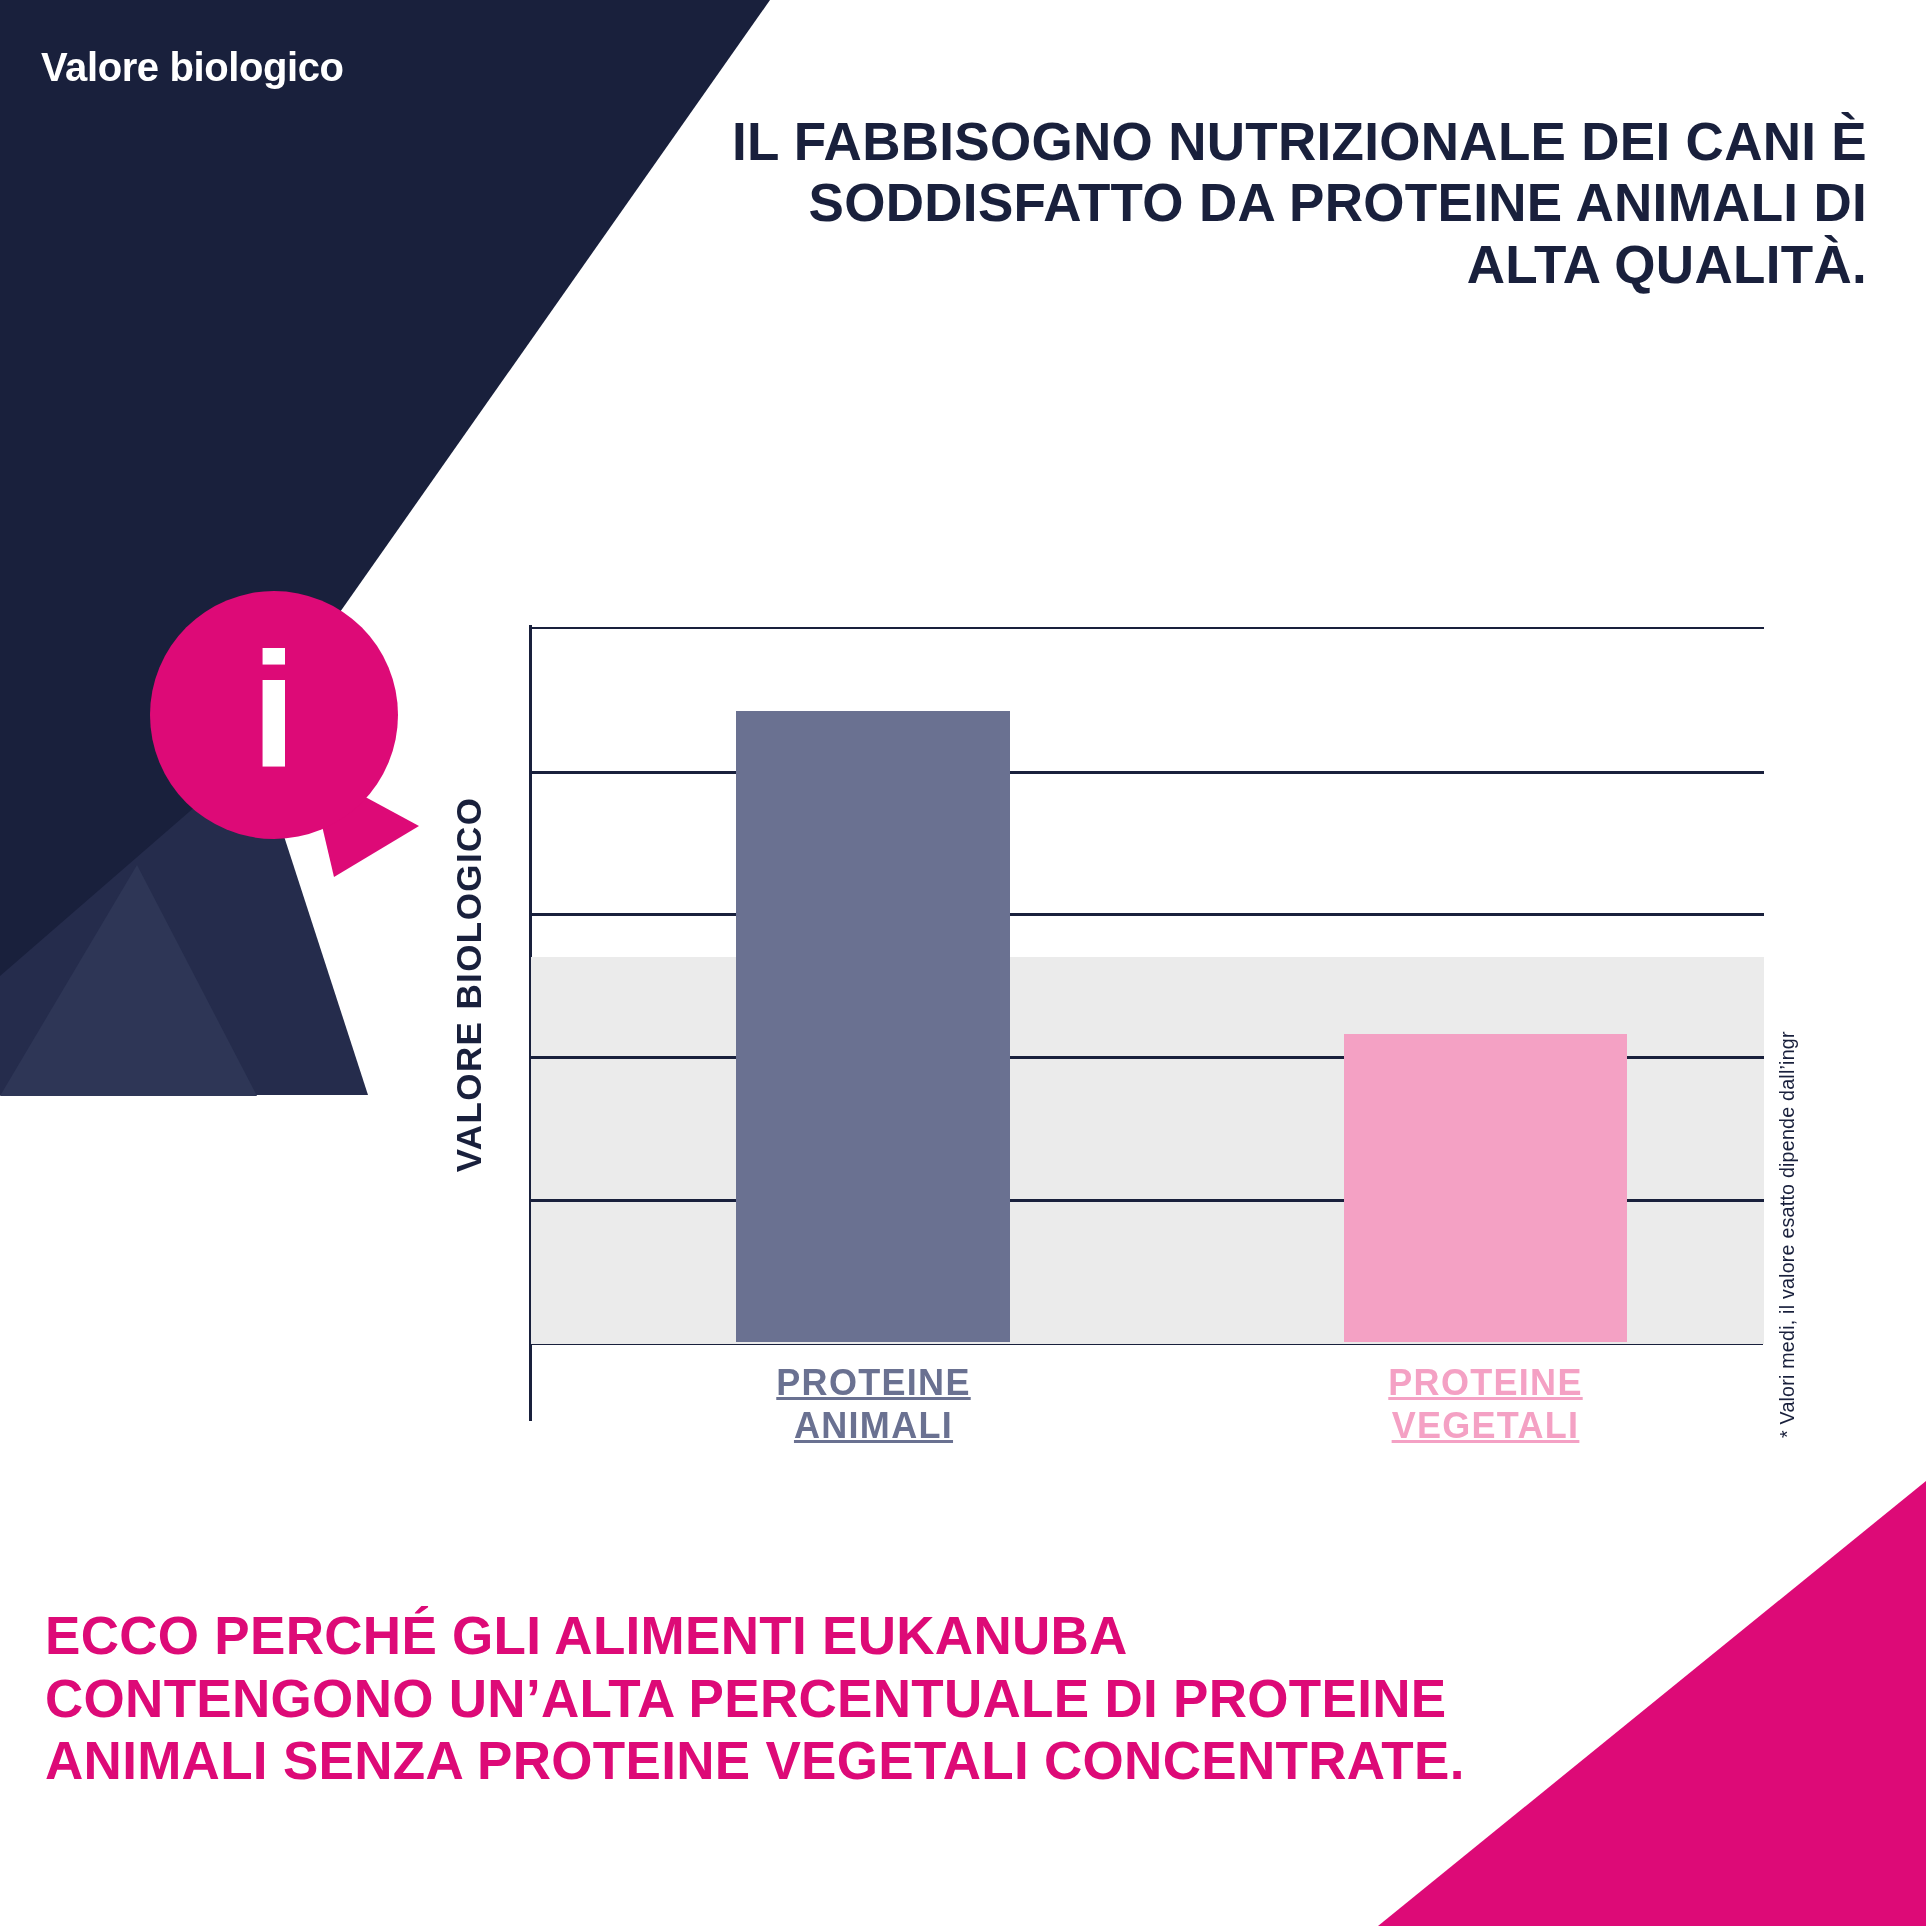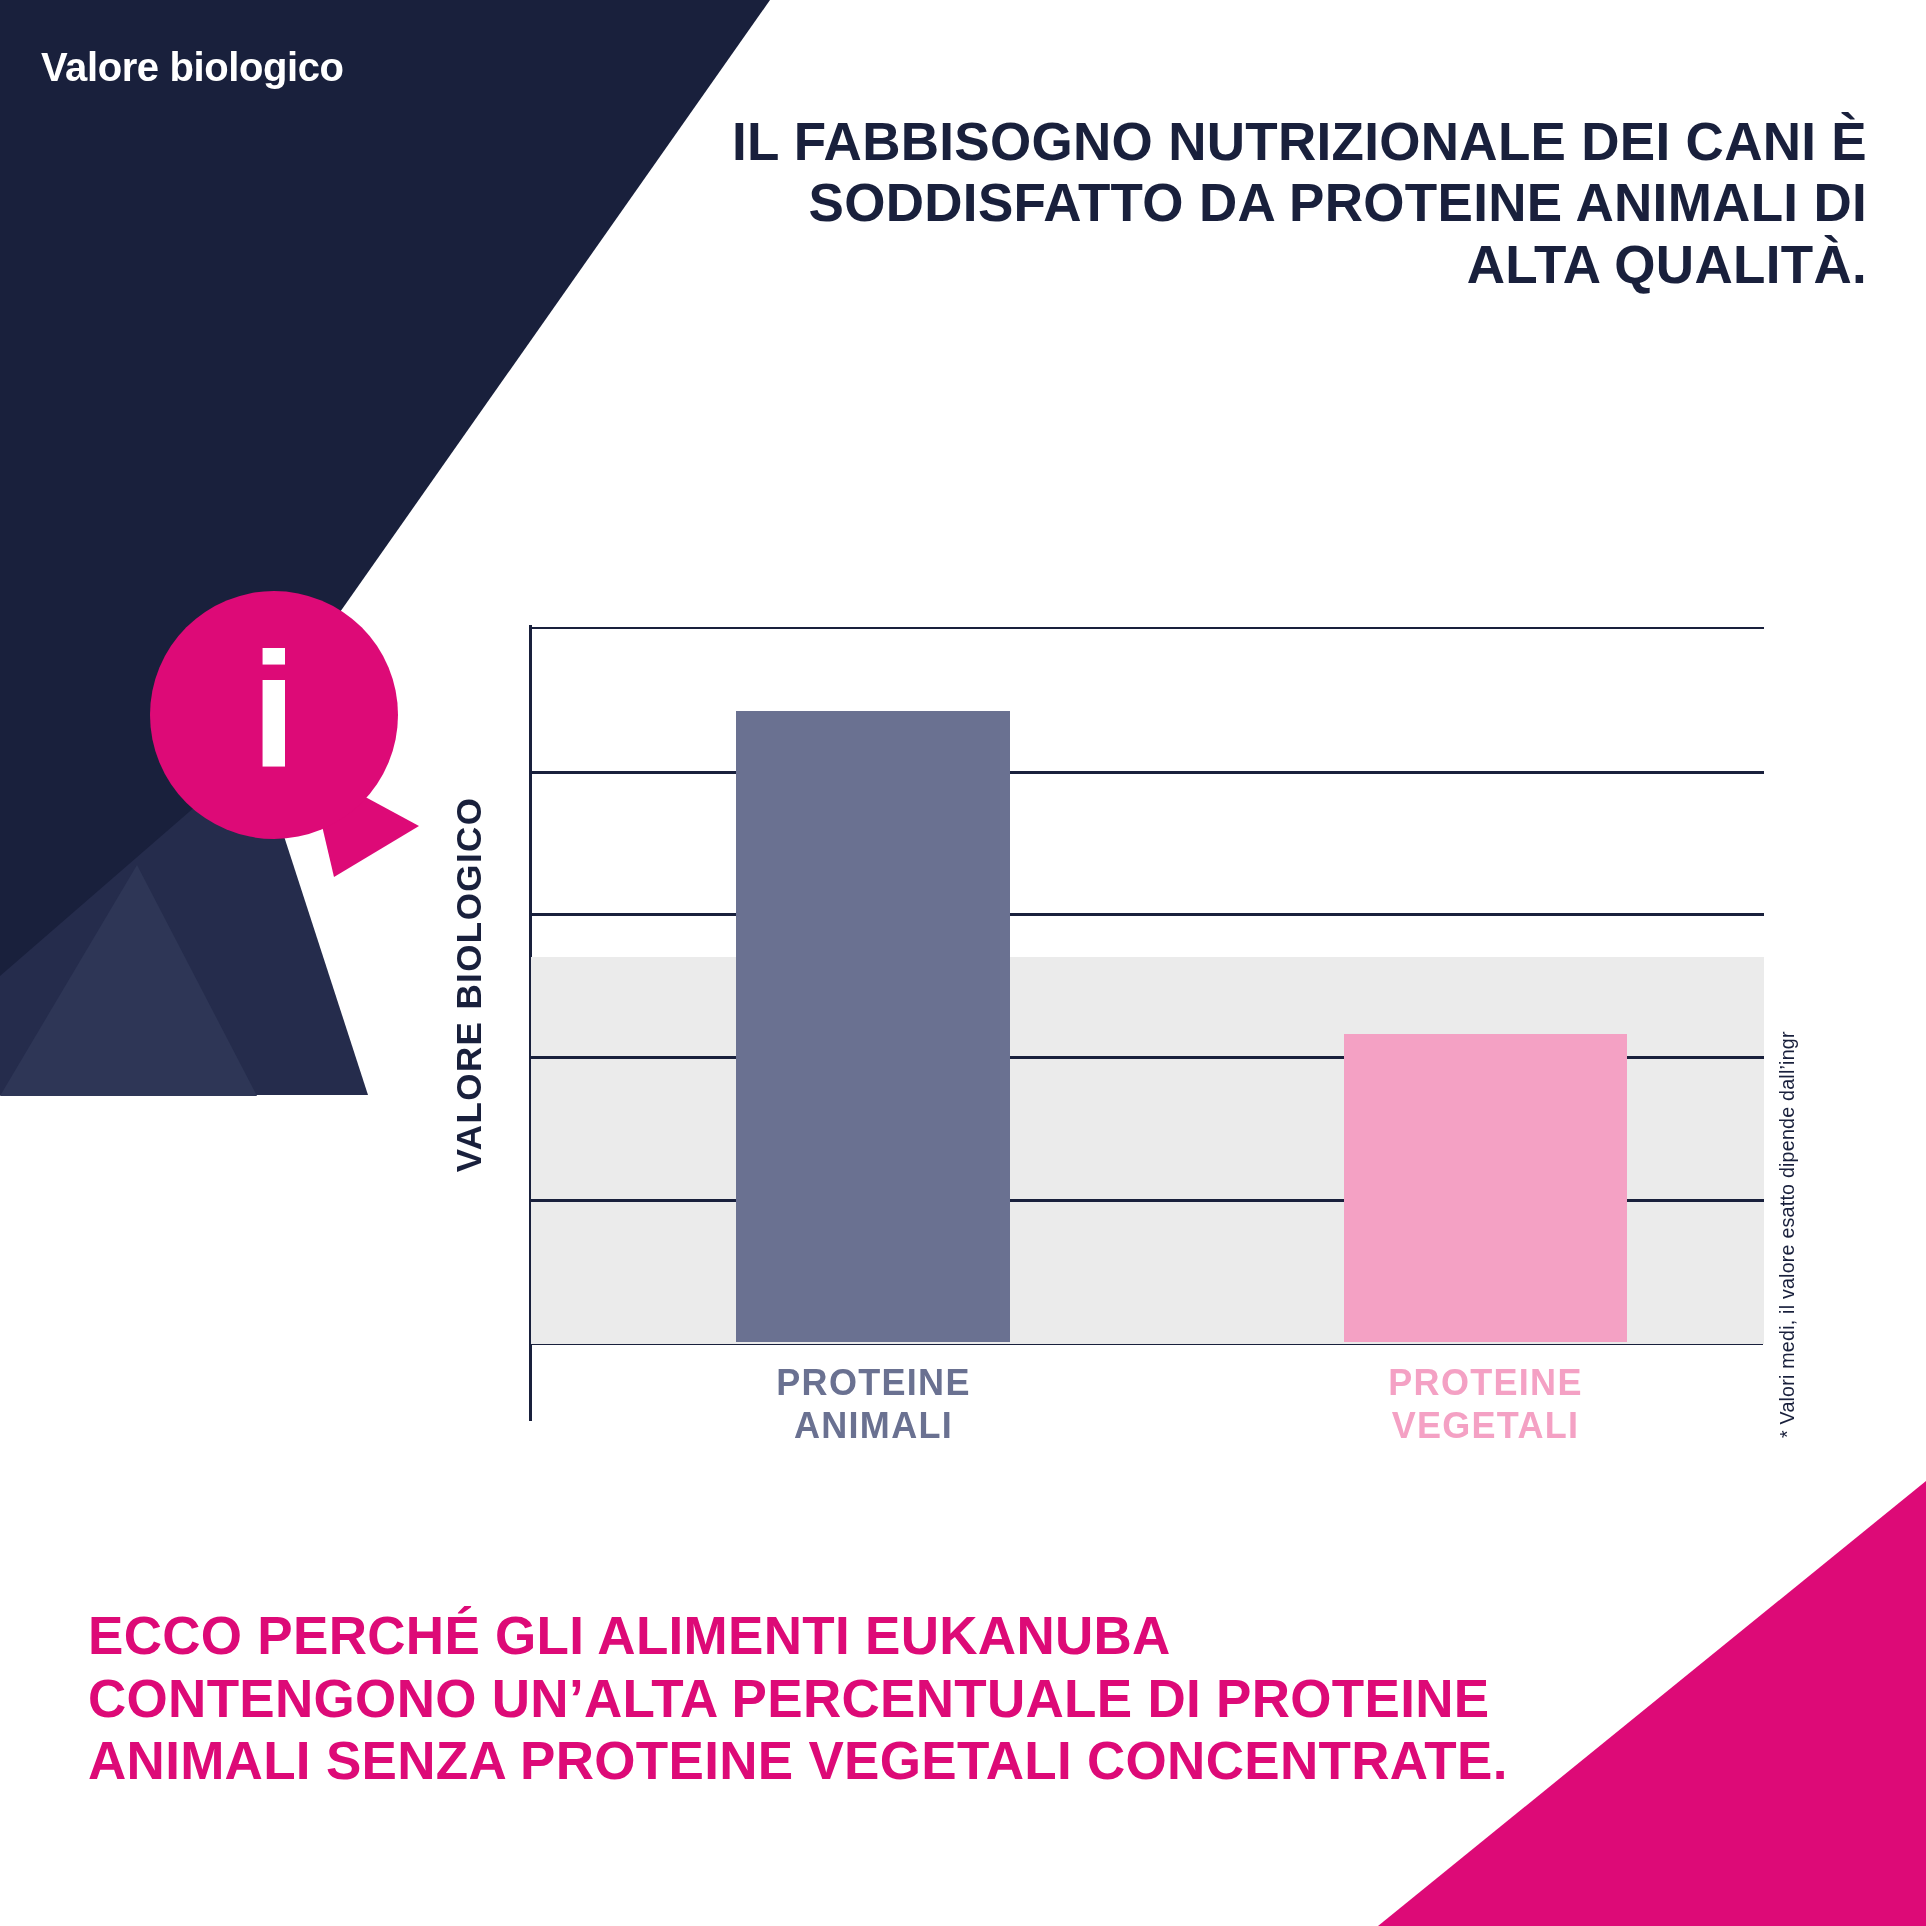--- a/index.html
+++ b/index.html
@@ -202,20 +202,21 @@
   }
   .cat-label {
     position: absolute;
     top: 736px;
     text-align: center;
     font-size: 36px;
     font-weight: bold;
     line-height: 1.2;
     letter-spacing: 1.3px;
     text-transform: uppercase;
+    text-decoration: underline;
   }
   #cat-animal {
     left: 154px;
     width: 377px;
     color: #6a7191;
   }
   #cat-vegetal {
     left: 762px;
     width: 385px;
     color: #f4a1c4;
@@ -240,21 +241,20 @@
     position: absolute;
     left: 45px; top: 1605px;
     width: 1455px;
     color: #dd0a77;
     font-size: 53px;
     font-weight: bold;
     line-height: 1.18;
     letter-spacing: 0.3px;
     text-transform: uppercase;
     z-index: 5;
-    margin-left: 43px;
   }
 </style>
 </head>
 <body>
 
 <div id="navy-shape"></div>
 <div id="navy-shape-tone1"></div>
 <div id="navy-shape-tone2"></div>
 <div id="magenta-shape"></div>
 

